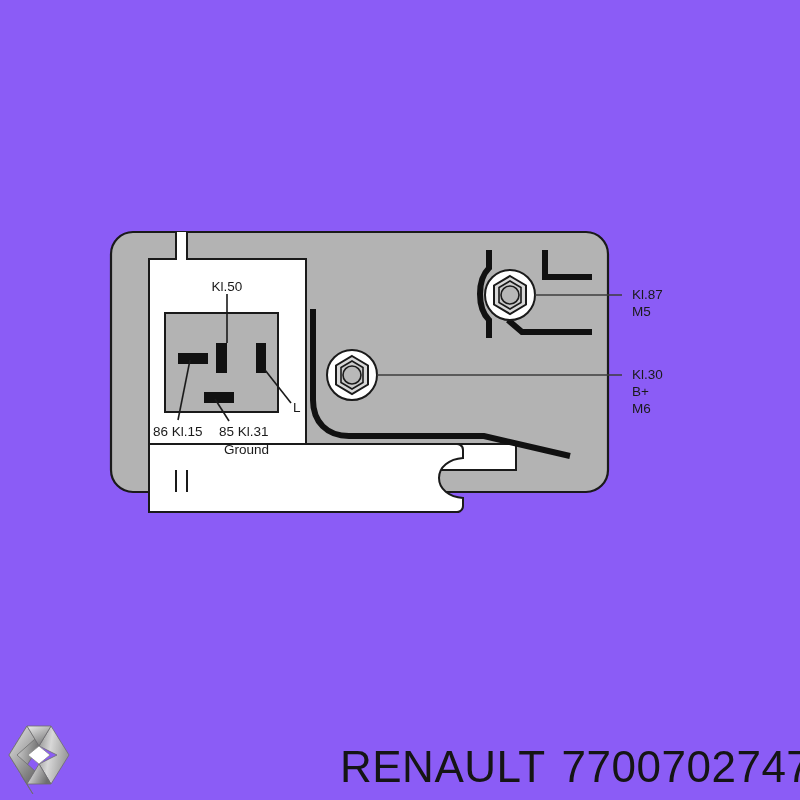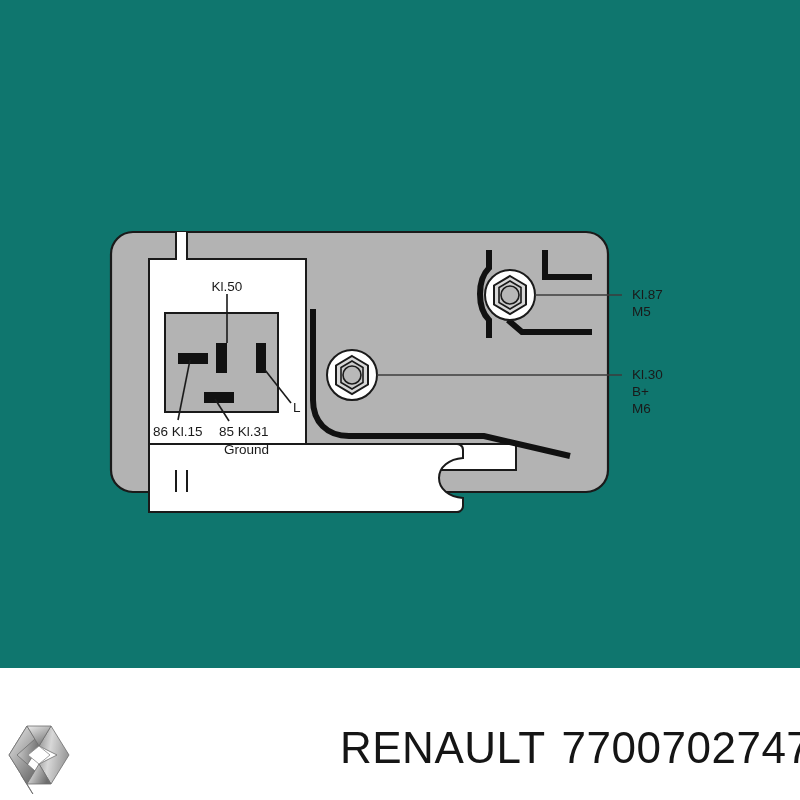--- a/index.html
+++ b/index.html
@@ -12,22 +12,22 @@
     width: 800px;
     height: 800px;
     font-family: "Liberation Sans", sans-serif;
     position: relative;
     overflow: hidden;
   }
 
   #page {
     position: relative;
     width: 800px;
-    height: 668px;
-    background: #0f766e;
+    height: 800px;
+    background: #8b5cf6;
   }
 
   
   #diagram-area {
     position: absolute;
     left: 0;
     top: 0;
     width: 800px;
     height: 700px;
   }
@@ -49,21 +49,21 @@
   #brand-logo {
     position: absolute;
     left: 8px;
     top: 716px;
     width: 62px;
     height: 78px;
   }
   #brand-text {
     position: absolute;
     left: 340px;
-    top: 720px;
+    top: 739px;
     width: 450px;
     height: 56px;
     display: flex;
     align-items: center;
     justify-content: flex-start;
     white-space: nowrap;
     font-family: "Liberation Sans", sans-serif;
     font-size: 44px;
     font-weight: 400;
     letter-spacing: 0.5px;

